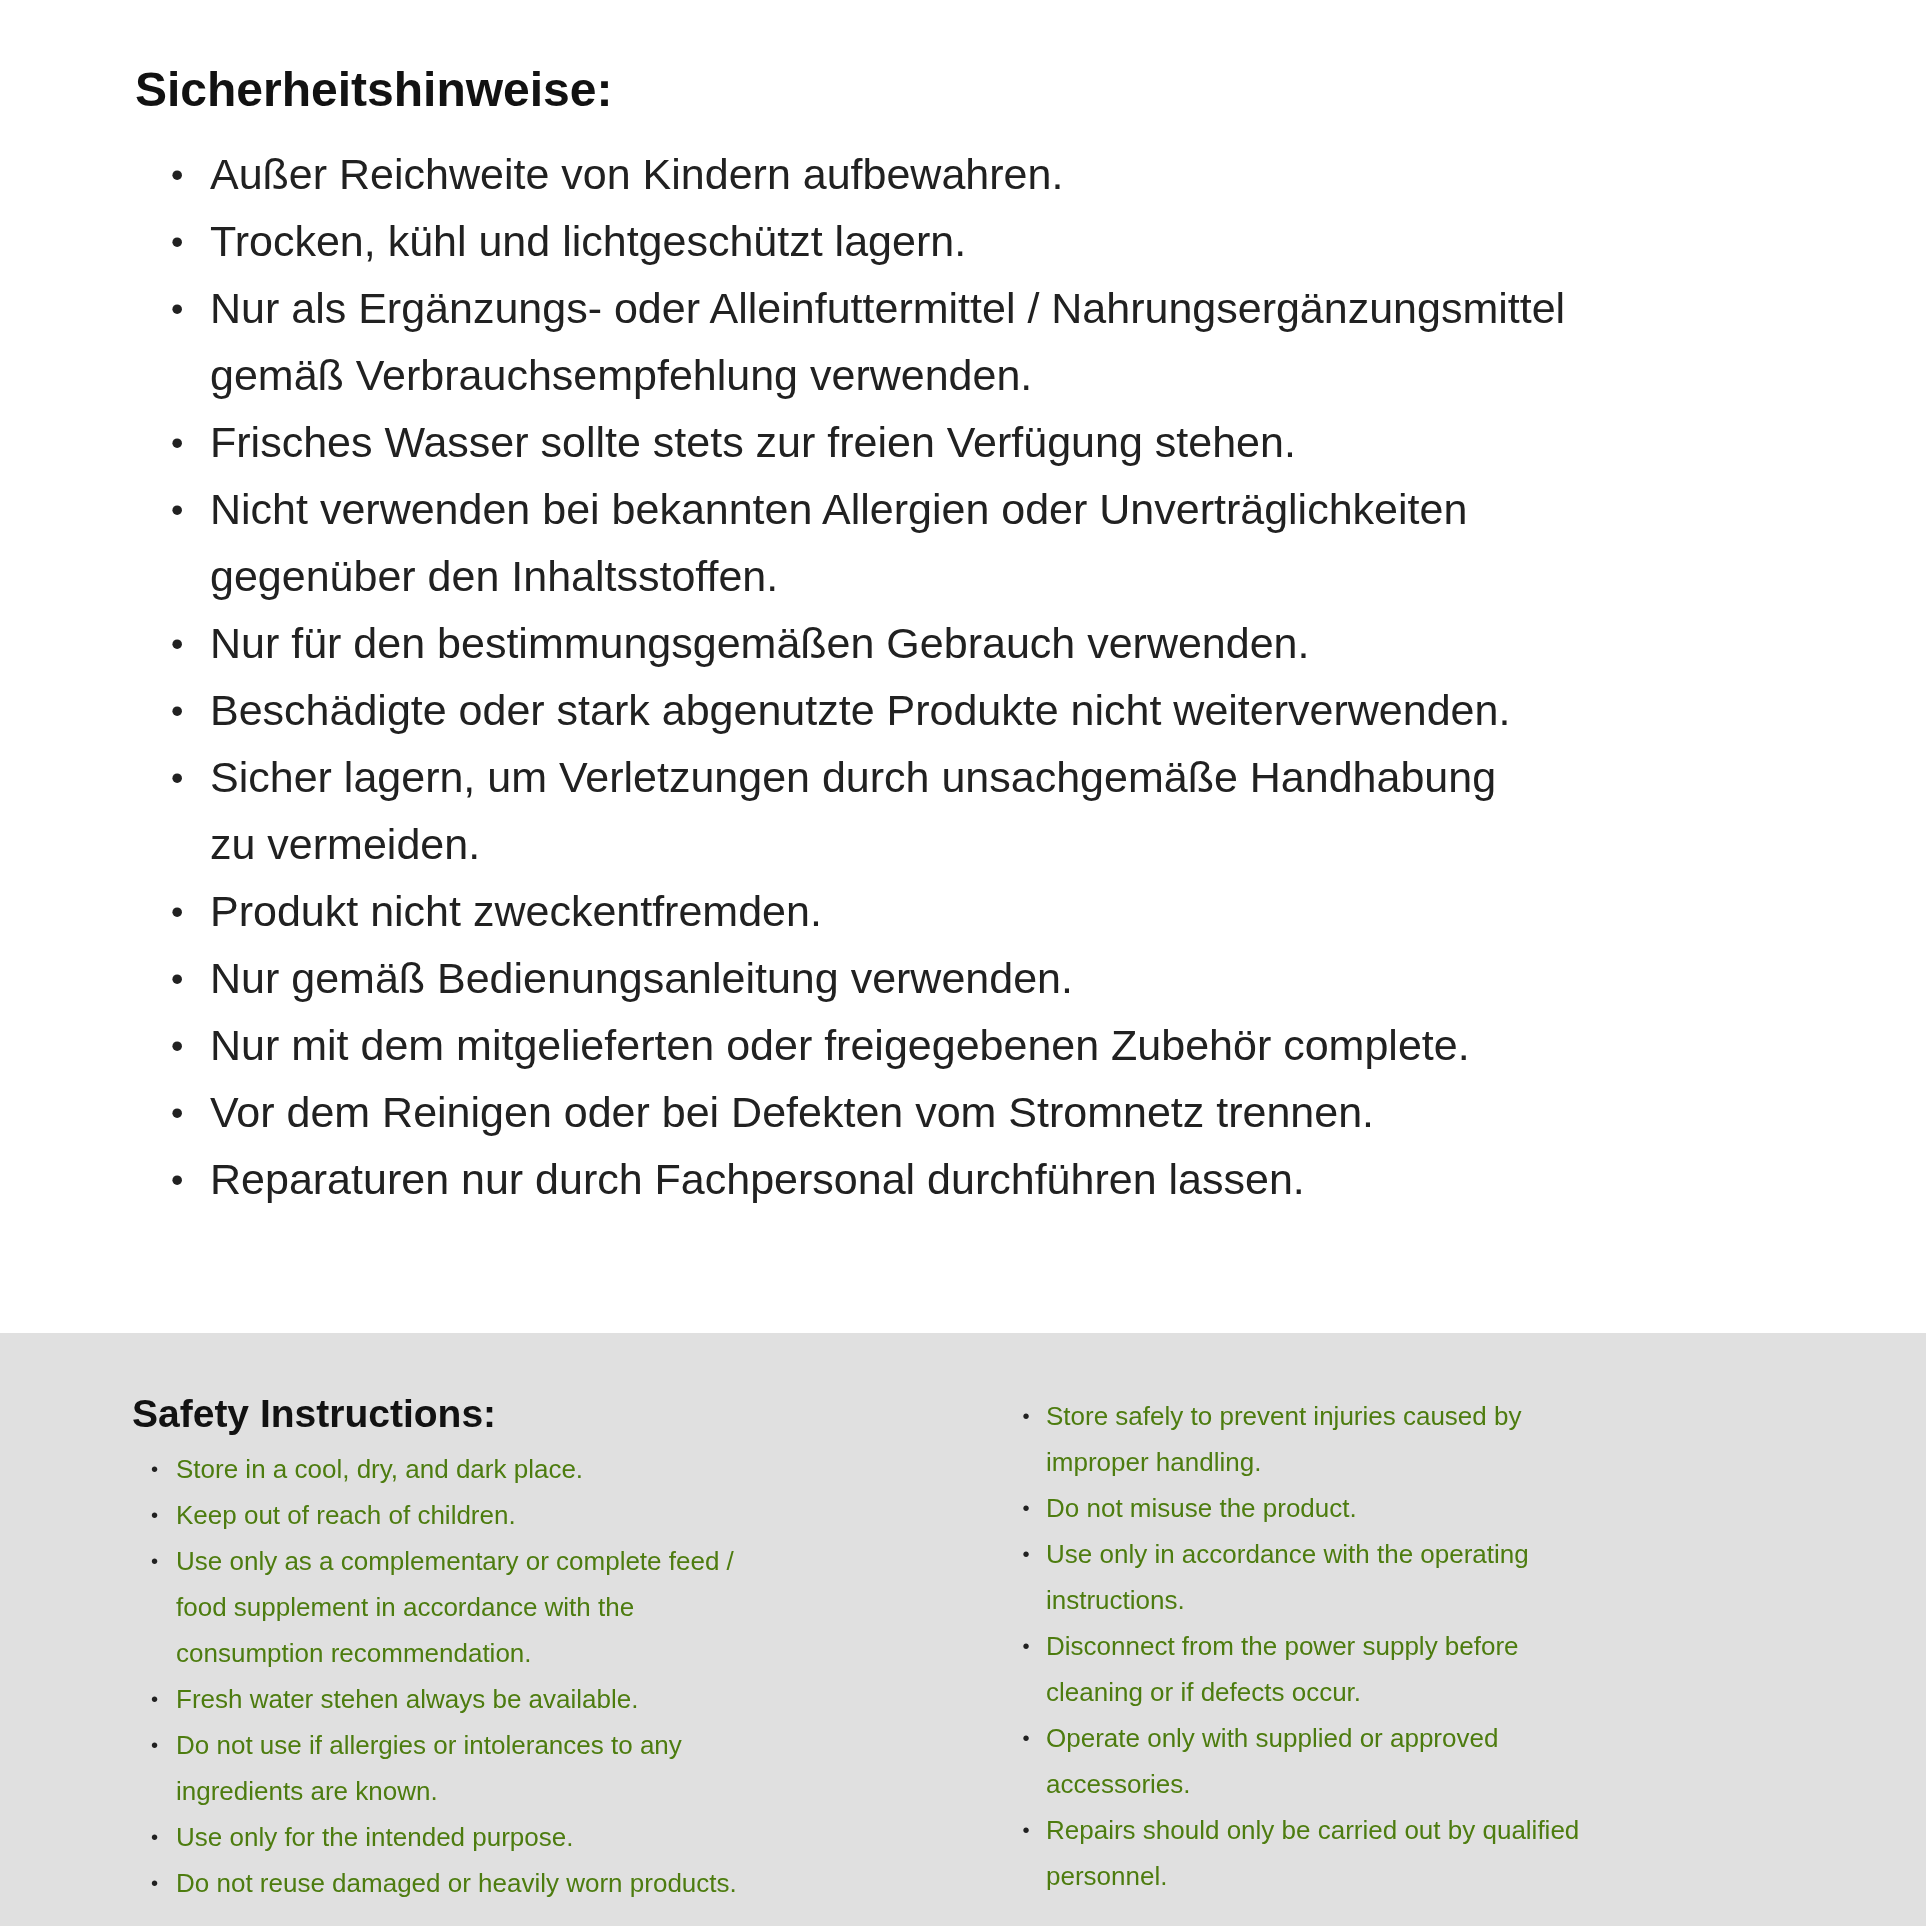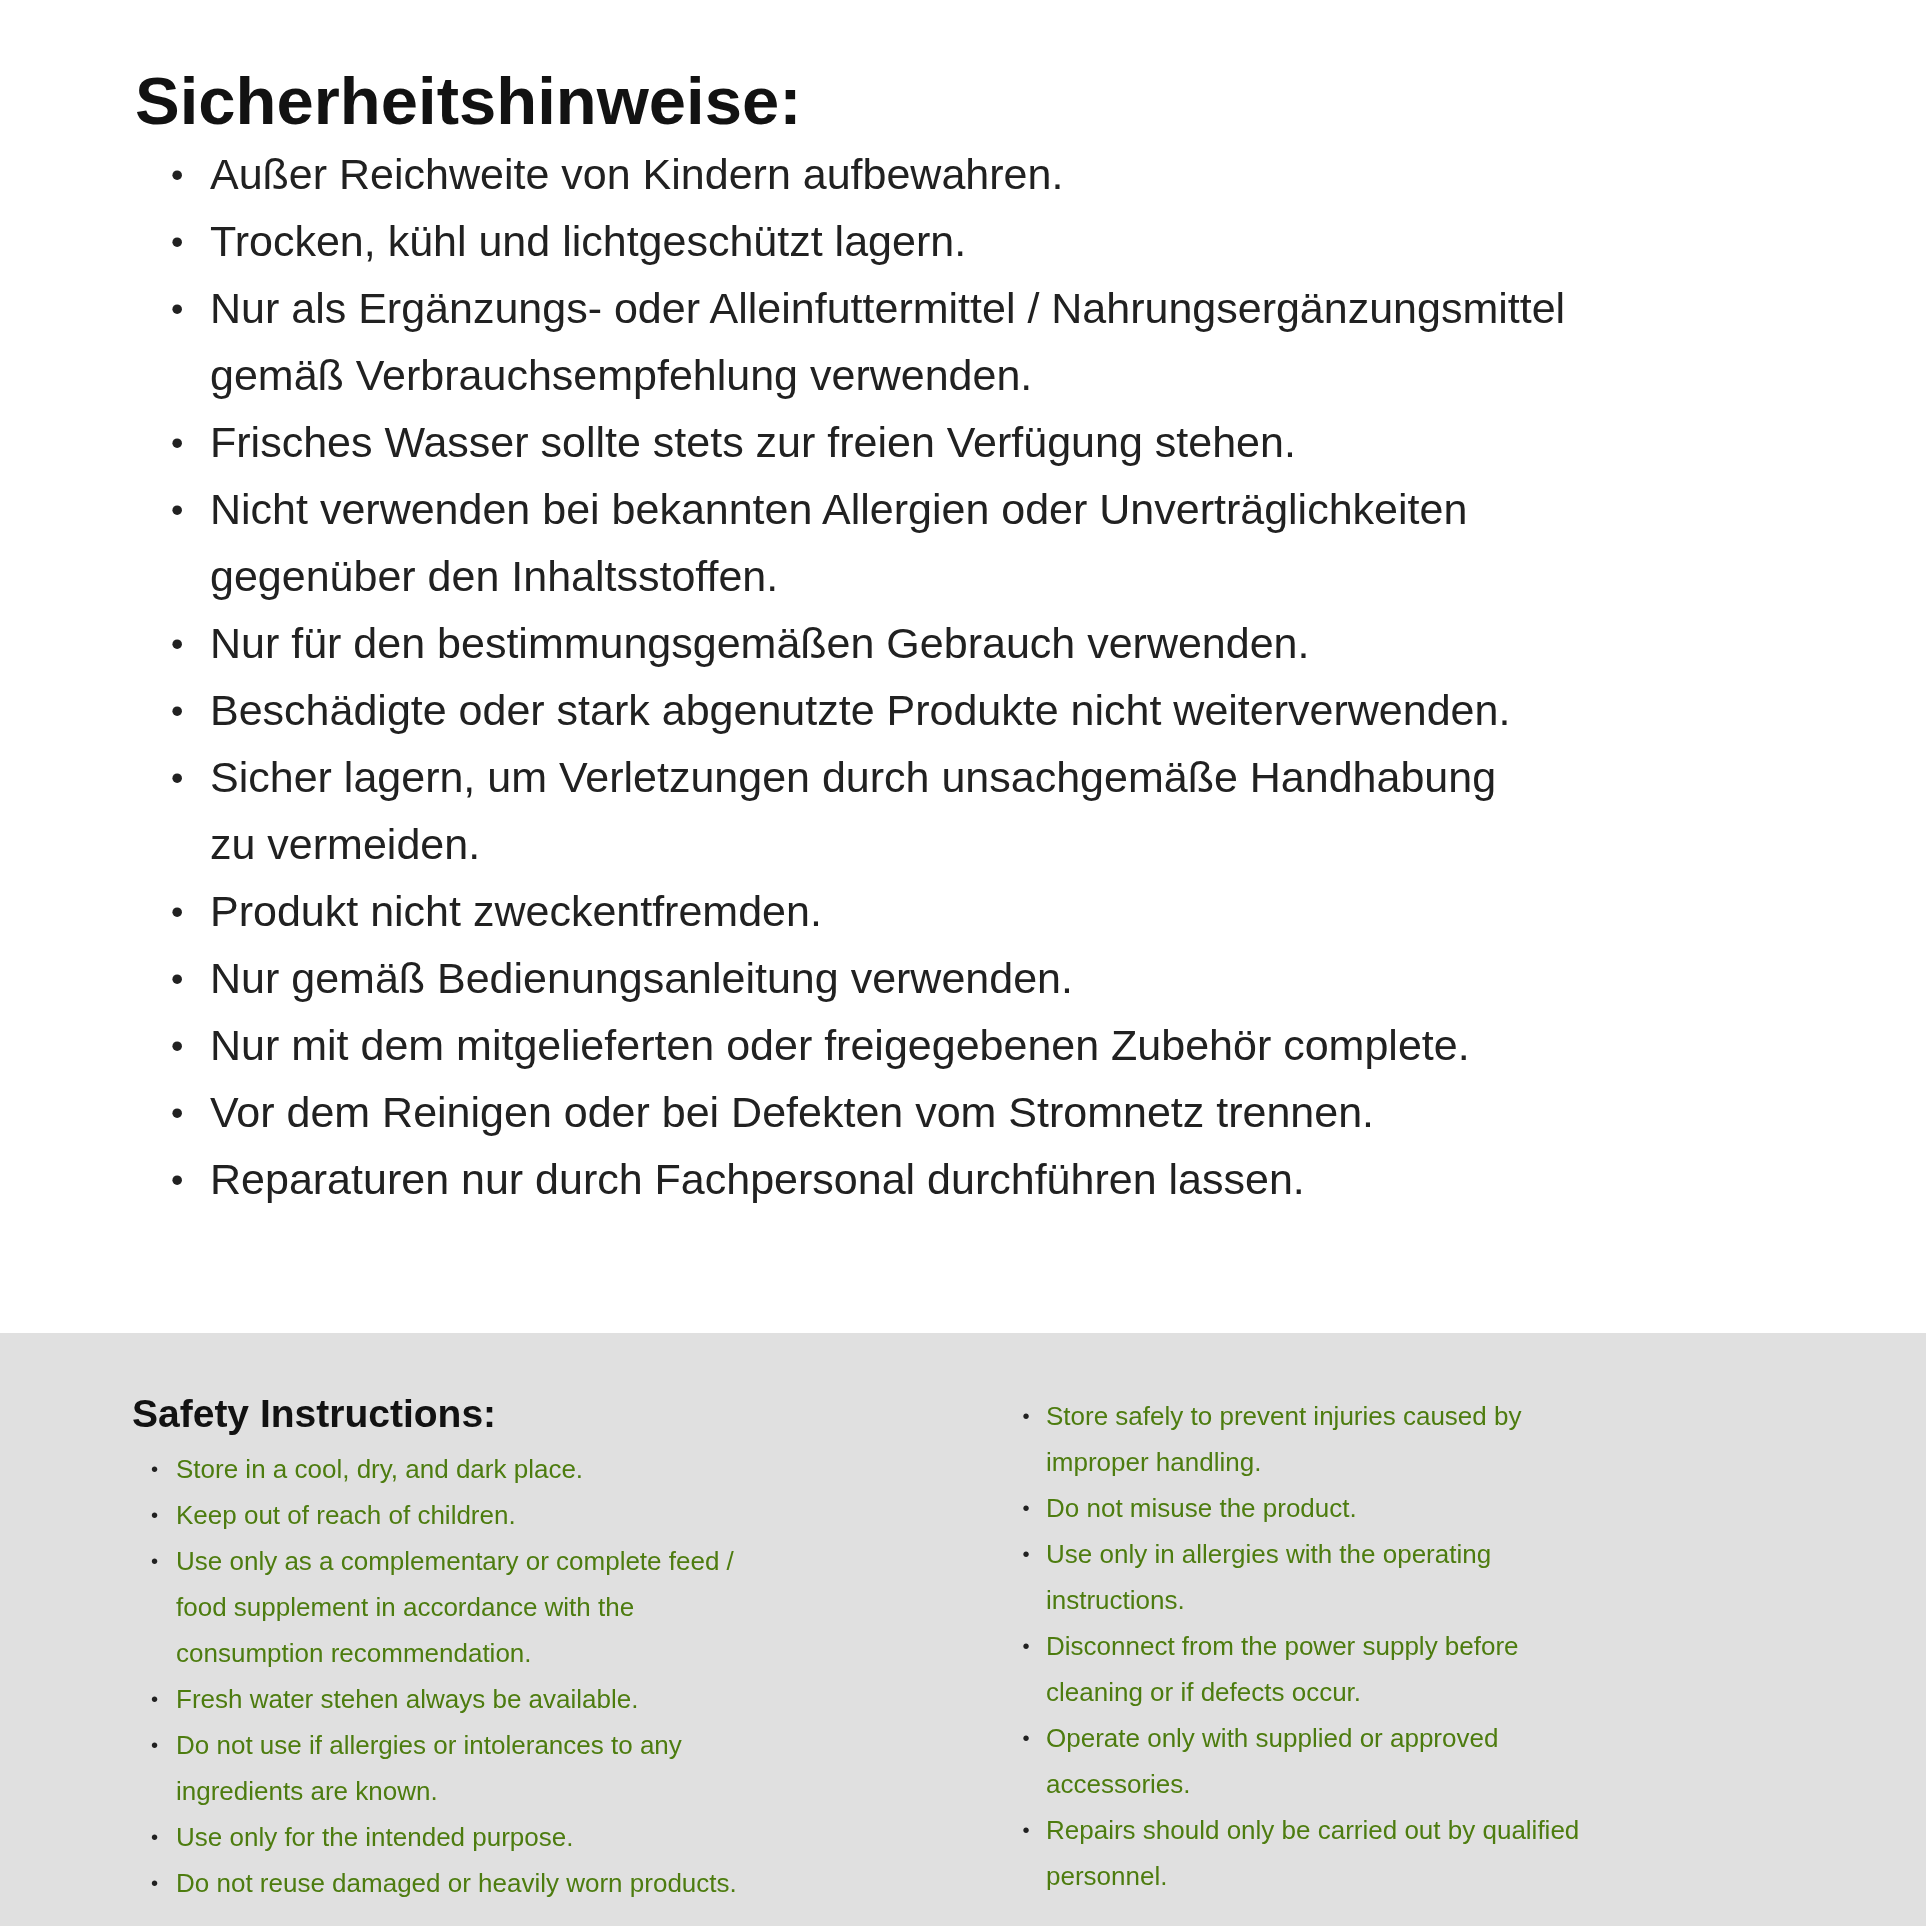--- a/index.html
+++ b/index.html
@@ -16,21 +16,21 @@
     overflow: hidden;
   }
   .page { position: absolute; inset: 0; }
 
   
   .de-title {
     position: absolute;
     left: 135px;
     top: 64px;
     margin: 0;
-    font-size: 67px;
+    font-size: 48px;
     line-height: 1.1;
     font-weight: 700;
     color: #121212;
     white-space: nowrap;
   }
   .de-list {
     position: absolute;
     left: 135px;
     top: 141px;
     width: 1734px;
@@ -152,21 +152,21 @@
       <li>Do not use if allergies or intolerances to any
 ingredients are known.</li>
       <li>Use only for the intended purpose.</li>
       <li>Do not reuse damaged or heavily worn products.</li>
     </ul>
 
     <ul class="en-list en-right">
       <li>Store safely to prevent injuries caused by
 improper handling.</li>
       <li>Do not misuse the product.</li>
-      <li>Use only in allergies with the operating
+      <li>Use only in accordance with the operating
 instructions.</li>
       <li>Disconnect from the power supply before
 cleaning or if defects occur.</li>
       <li>Operate only with supplied or approved
 accessories.</li>
       <li>Repairs should only be carried out by qualified
 personnel.</li>
     </ul>
   </section>
 

